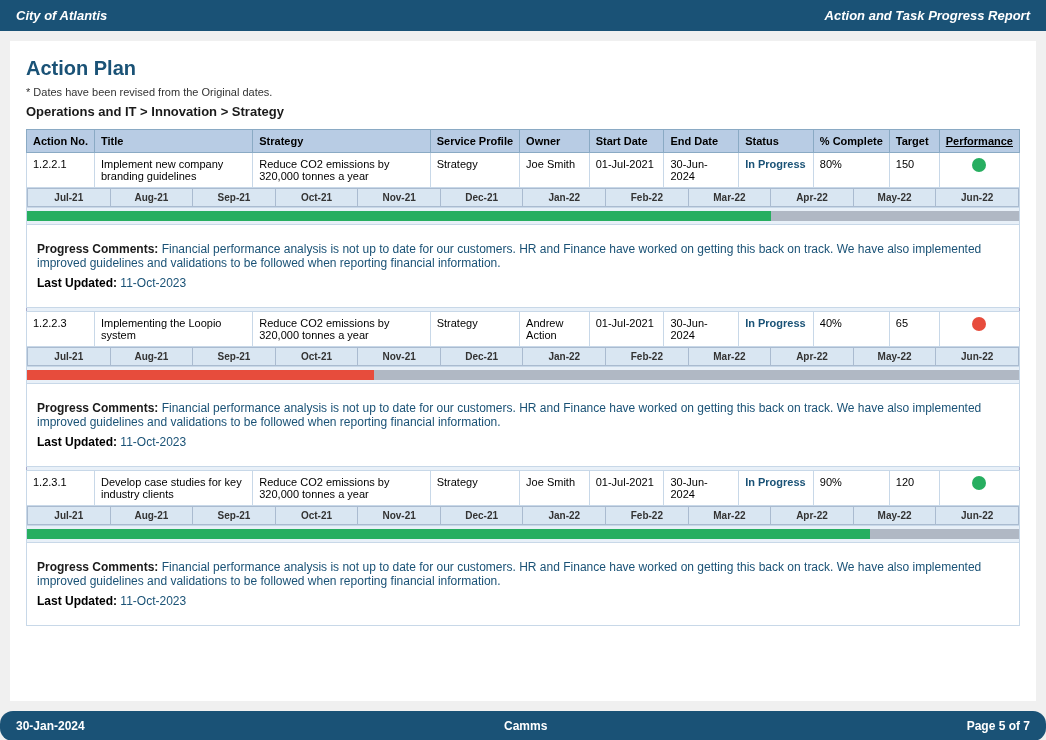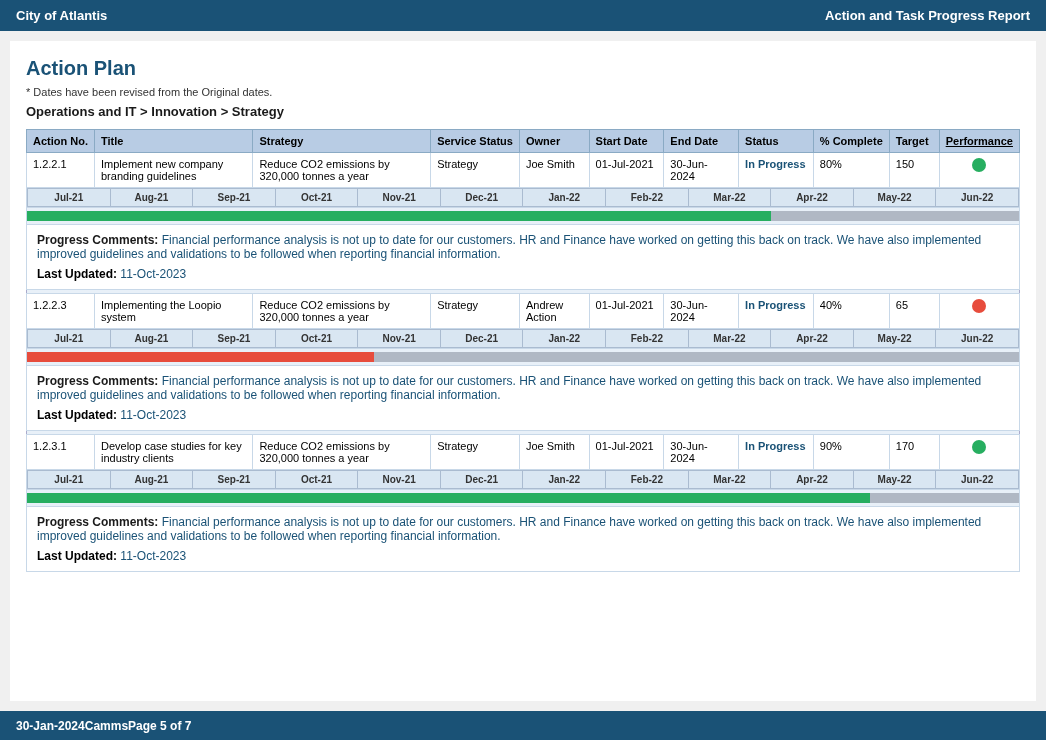--- a/index.html
+++ b/index.html
@@ -7,20 +7,21 @@
 
     .header {
       background: #1a5276;
       color: white;
       padding: 8px 16px;
       display: flex;
       justify-content: space-between;
       align-items: center;
       font-size: 13px;
       font-weight: bold;
+      font-style: italic;
     }
 
     .main-content {
       background: white;
       margin: 10px;
       padding: 16px;
       min-height: 660px;
     }
 
     .page-title {
@@ -72,21 +73,21 @@
       border: 1px solid #c8d8e8;
       padding: 3px 6px;
       font-size: 10px;
       text-align: center;
       color: #333;
       font-weight: bold;
     }
 
     .progress-row td {
       border: 1px solid #c8d8e8;
-      padding: 8px 10px;
+      padding: 17px 10px;
       background: white;
       margin-left: 28px;
     }
 
     .progress-comments-label {
       font-weight: bold;
       color: #1a1a1a;
     }
 
     .progress-text {
@@ -121,24 +122,25 @@
       border-radius: 50%;
       background: #e74c3c;
       display: inline-block;
     }
 
     .footer {
       background: #1a5276;
       color: white;
       padding: 8px 16px;
       display: flex;
-      justify-content: flex-start;
+      justify-content: space-between;
       align-items: center;
       font-size: 12px;
       font-weight: bold;
+      border-radius: 13px;
     }
 
     .action-no { width: 60px; }
     .title-col { width: 160px; }
     .strategy-col { width: 180px; }
     .service-col { width: 80px; }
     .owner-col { width: 70px; }
     .start-col { width: 75px; }
     .end-col { width: 75px; }
     .status-col { width: 75px; margin-top: 44px; }
@@ -158,21 +160,21 @@
   <div class="page-title">Action Plan</div>
   <div class="subtitle-note">* Dates have been revised from the Original dates.</div>
   <div class="section-heading">Operations and IT &gt; Innovation &gt; Strategy</div>
 
   <table class="action-table">
     <thead>
       <tr class="table-header-row">
         <th class="action-no">Action No.</th>
         <th class="title-col">Title</th>
         <th class="strategy-col">Strategy</th>
-        <th class="service-col">Service Status</th>
+        <th class="service-col">Service Profile</th>
         <th class="owner-col">Owner</th>
         <th class="start-col">Start Date</th>
         <th class="end-col">End Date</th>
         <th class="status-col">Status</th>
         <th class="pct-col">% Complete</th>
         <th class="target-col">Target</th>
         <th class="perf-col">Performance</th>
       </tr>
     </thead>
     <tbody id="actions-tbody">
@@ -295,21 +297,21 @@
         <tr class="action-row">
     <td>1.2.3.1</td>
     <td>Develop case studies for key industry clients</td>
     <td>Reduce CO2 emissions by 320,000 tonnes a year</td>
     <td>Strategy</td>
     <td>Joe Smith</td>
     <td>01-Jul-2021</td>
     <td>30-Jun-2024</td>
     <td class="status-in-progress">In Progress</td>
     <td>90%</td>
-    <td>170</td>
+    <td>120</td>
     <td style="text-align:center;">
       <span class="dot-green"></span>
     </td>
   </tr>
         <tr class="gantt-row">
           <td colspan="11" style="padding:0;">
     <table style="width:100%;border-collapse:collapse;">
               <tbody>
                 <tr>
                   <td style="background:#d9e6f2;border:1px solid #aabbd0;padding:3px 4px;font-size:10px;font-weight:bold;text-align:center;width:8.333333333333334%;">Jul-21</td>

